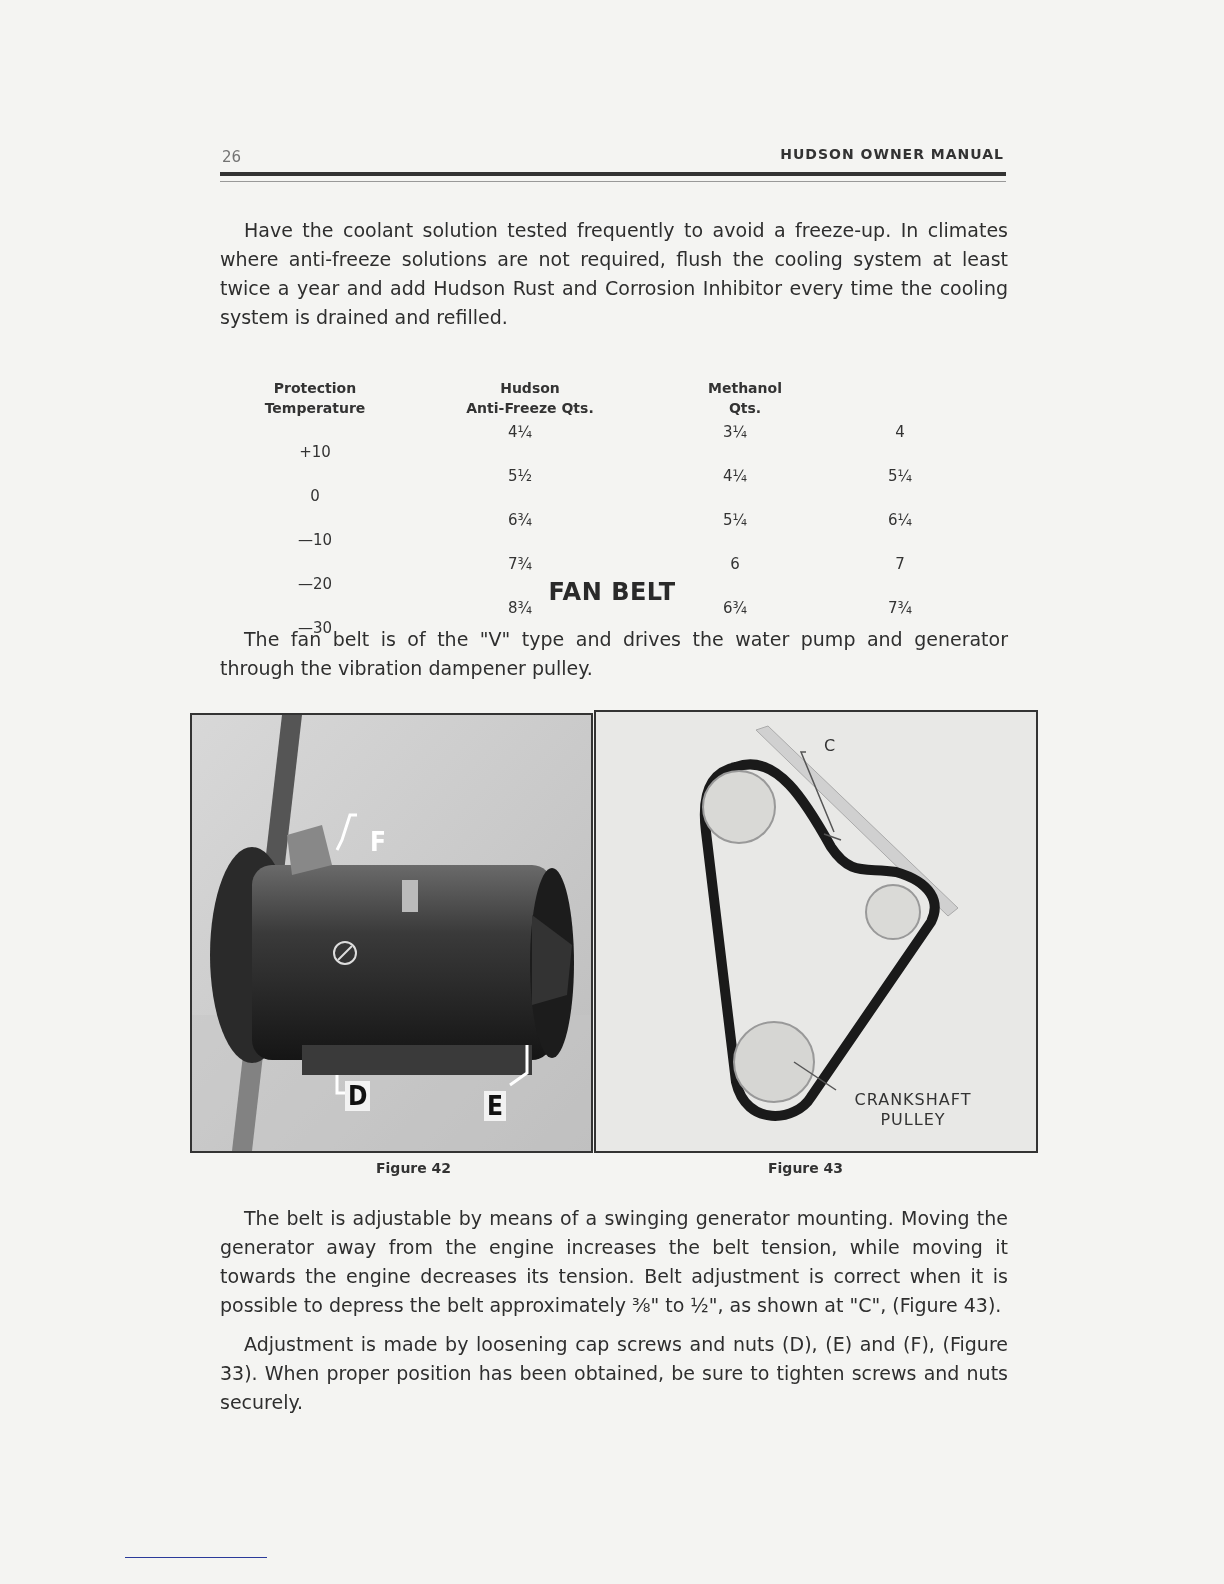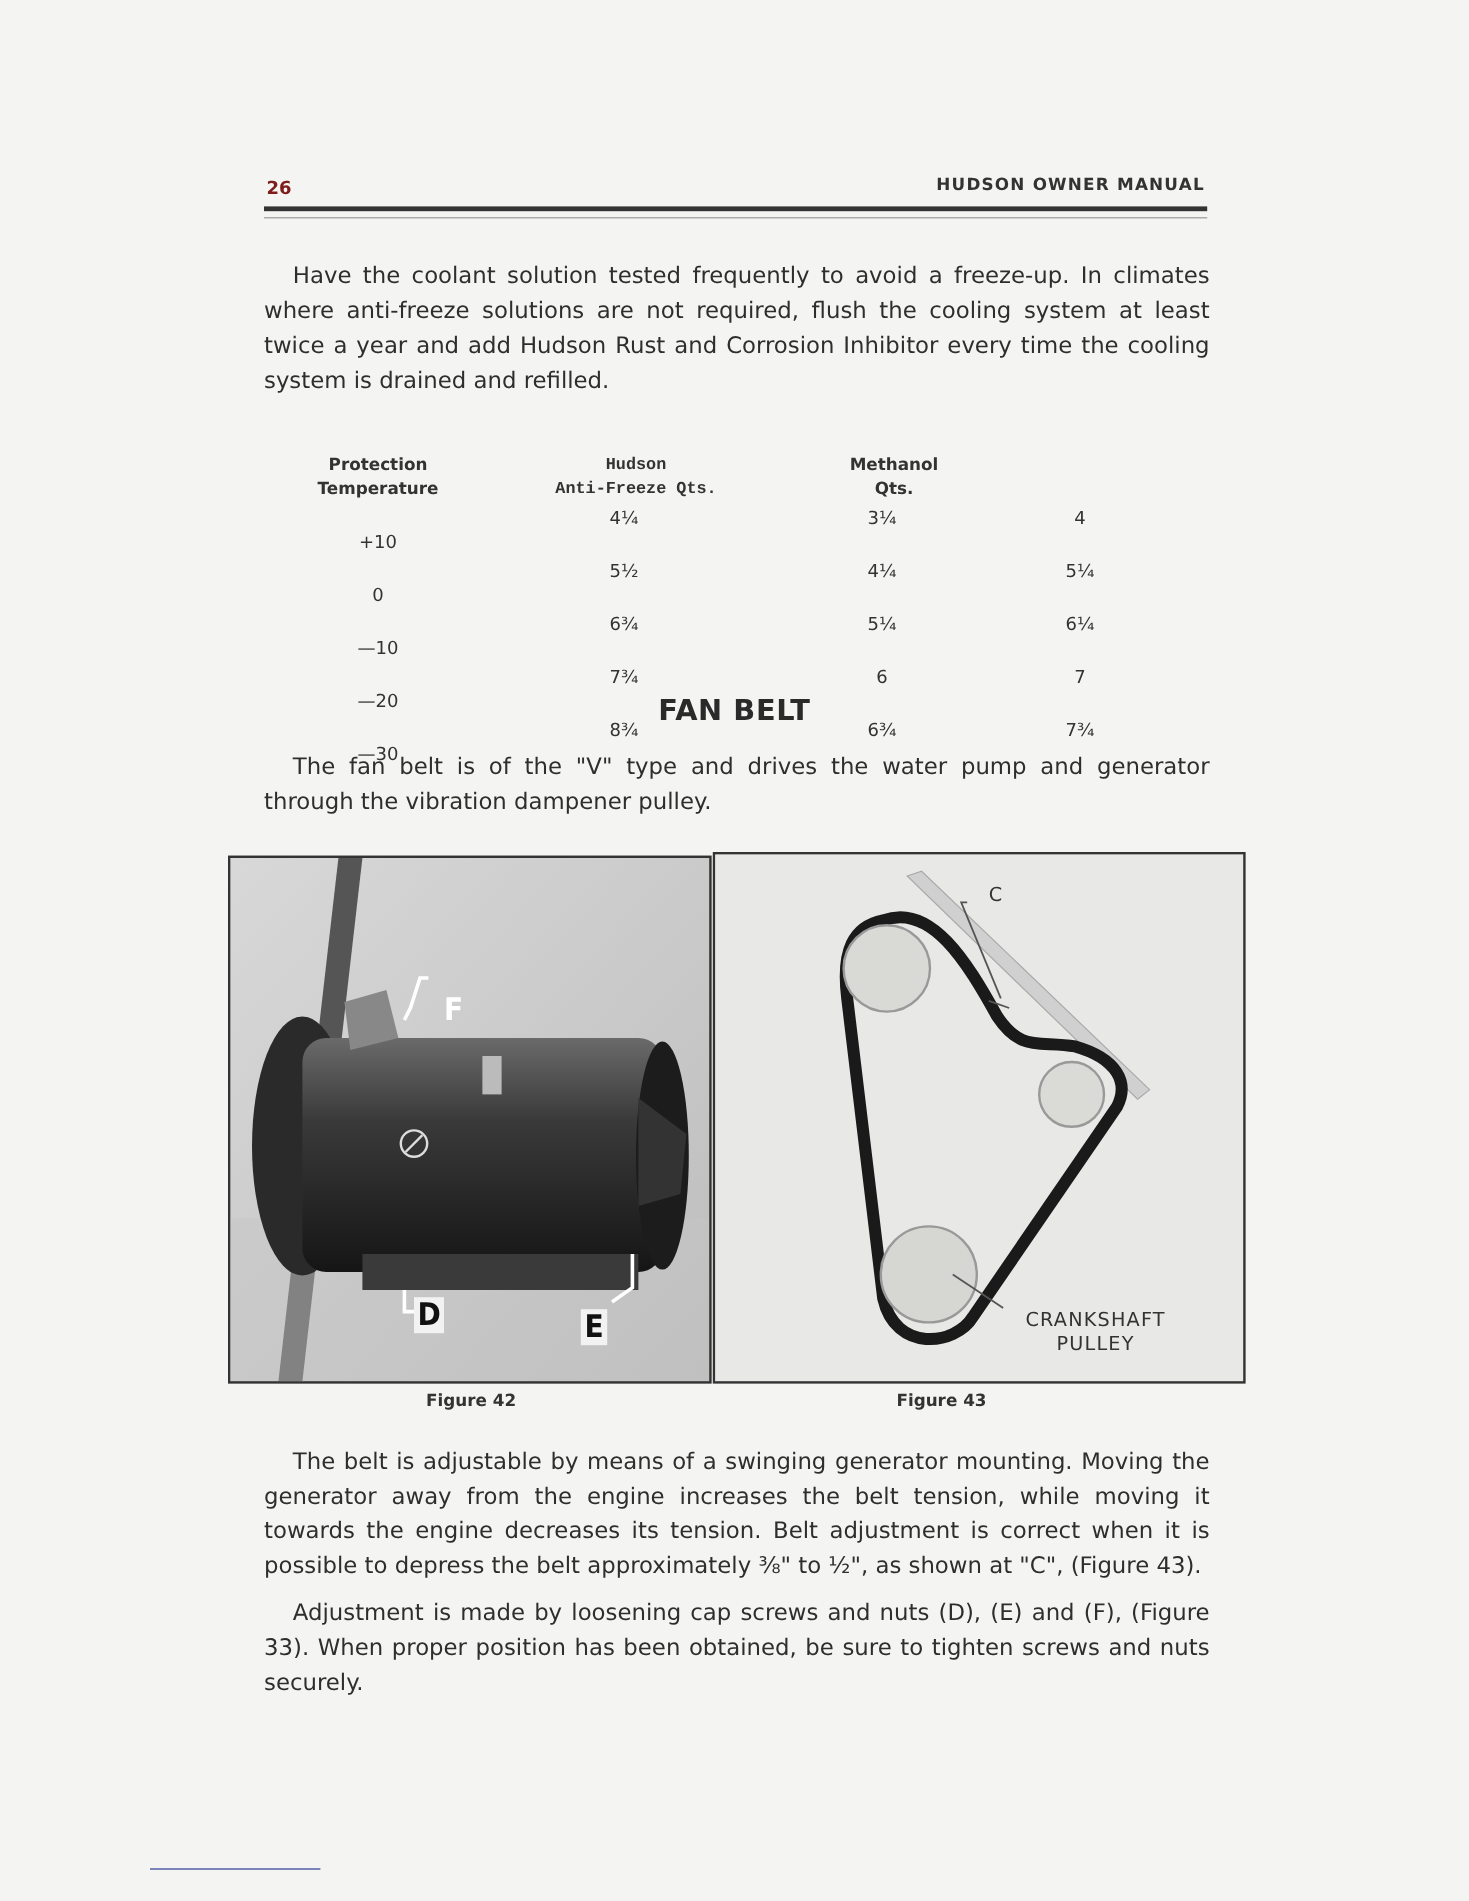--- a/index.html
+++ b/index.html
@@ -6,21 +6,21 @@
   body {
     width: 1224px; height: 1584px;
     background: #f4f4f2;
     position: relative;
     overflow: hidden;
     font-family: "DejaVu Sans", sans-serif;
     color: #2a2a2a;
   }
   .page-number {
     position: absolute; left: 222px; top: 148px;
-    font-size: 15px; font-weight: bold; color: #7f1d1d;
+    font-size: 15px; font-weight: normal; color: #737373;
   }
   .running-head {
     position: absolute; right: 220px; top: 146px;
     font-size: 14px; font-weight: bold; letter-spacing: 1px; color: #333;
   }
   .rule-thick {
     position: absolute; left: 220px; top: 172px; width: 786px; height: 4px; background: #333;
   }
   .rule-thin {
     position: absolute; left: 220px; top: 181px; width: 786px; height: 1px; background: #999;
@@ -39,36 +39,36 @@
   .table {
     position: absolute; left: 250px; top: 358px; width: 740px;
     font-size: 14px; color: #333;
   }
   .thead { display: flex; align-items: flex-end; font-weight: bold; font-size: 14px; line-height: 20px; }
   .trow { display: flex; font-size: 15px; line-height: 24px; }
   .c1 { width: 130px; text-align: center; margin-top: 20px; }
   .c2 { width: 280px; text-align: center; }
   .c3 { width: 150px; text-align: center; }
   .c4 { width: 180px; text-align: center; }
-  .thead .c2 { padding-left: 10px; font-family: Liberation Mono, monospace; }
+  .thead .c2 { padding-left: 10px; }
   .tbody { margin-top: 2px; }
 
   .section-heading {
     position: absolute; left: 0; right: 0; top: 578px;
     text-align: center; font-size: 24px; font-weight: bold; color: #2a2a2a;
     letter-spacing: 0.5px;
   }
 
   .figure {
     position: absolute; border: 2px solid #333; background: #ccc; overflow: hidden;
   }
   #fig42 { left: 190px; top: 713px; width: 399px; height: 436px; }
   #fig43 { left: 594px; top: 710px; width: 440px; height: 439px; background: #e6e6e4; }
   .caption {
-    position: absolute; font-size: 14px; font-weight: bold; color: #333; top: 1160px;
+    position: absolute; font-size: 14px; font-weight: bold; color: #333; top: 1160px; margin-left: 21px;
   }
   #cap42 { left: 355px; }
   #cap43 { left: 747px; text-align: right; }
 
   .fig-label {
     position: absolute; font-family: "DejaVu Sans Condensed", "DejaVu Sans", sans-serif;
     font-weight: bold; font-size: 26px; color: #fff;
   }
   .fig-label.dark { color: #111; background: #f2f2f2; padding: 0 3px; }
   .pulley-label {

